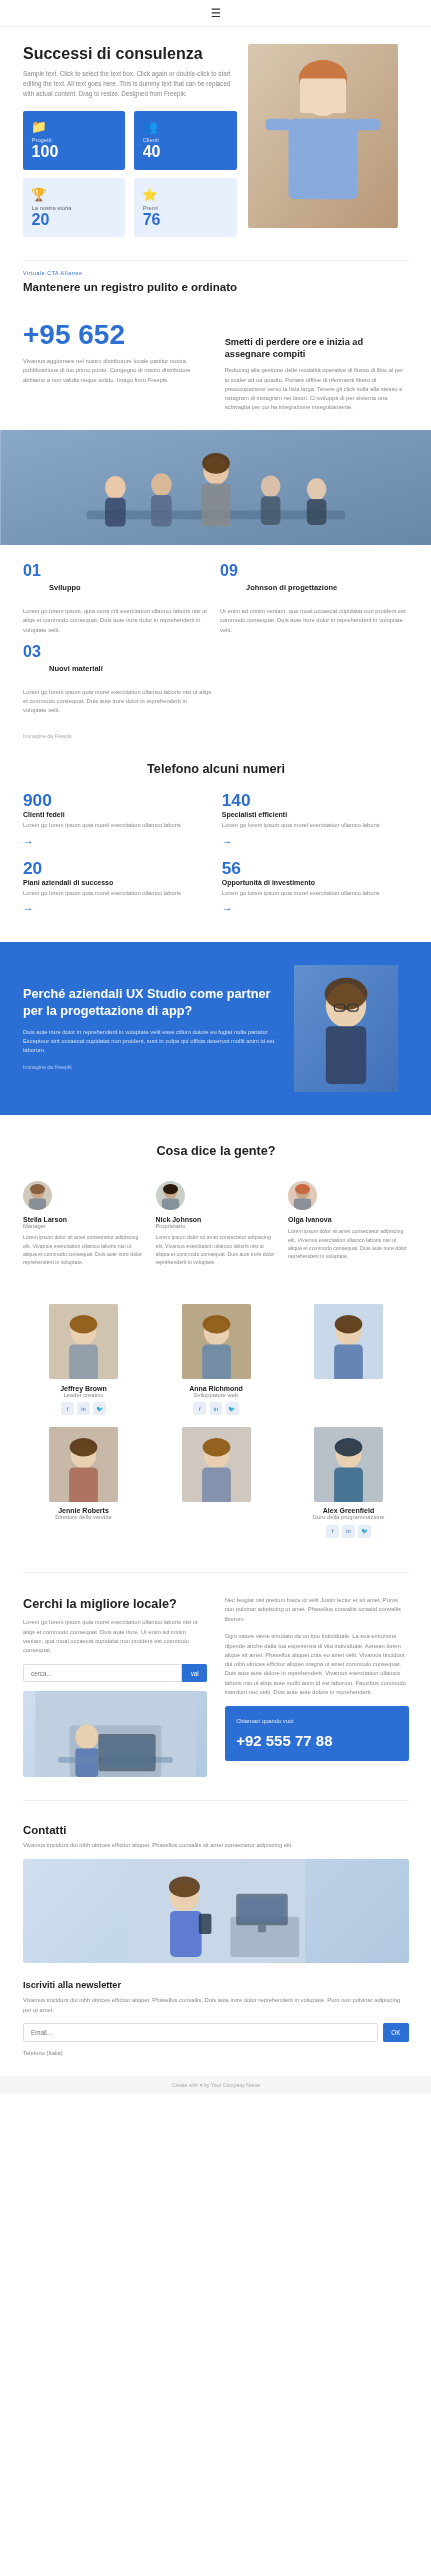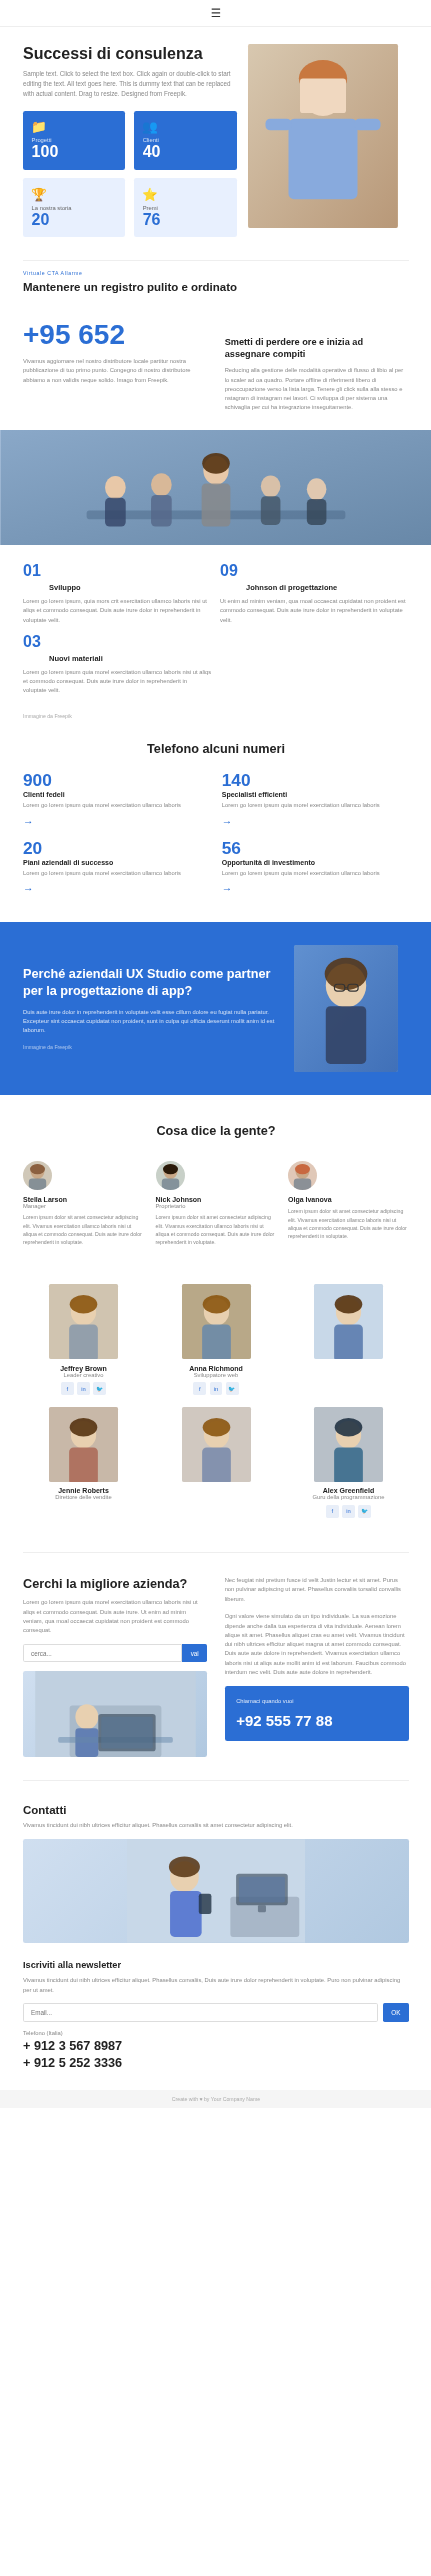--- a/index.html
+++ b/index.html
@@ -38,21 +38,21 @@
     .counter-right-title { font-size: 9.2px; font-weight: 700; color: #222; margin-bottom: 5.8px; line-height: 1.3; }
     .counter-right-text { font-size: 5.8px; color: #888; line-height: 1.6; }
 
     
     .wide-image { width: 100%; height: 115px; background: #c8d8ee; position: relative; overflow: hidden; display: flex; align-items: center; justify-content: center; }
 
     
     .three-col { display: grid; grid-template-columns: 1fr 1fr; gap: 8px; padding: 17.3px 23px; }
     .col-item {}
     .col-num { font-size: 16px; font-weight: 700; color: #2b6ed4; margin-bottom: 2.9px; }
-    .col-title { font-size: 7.5px; font-weight: 600; color: #222; margin-bottom: 5px; padding-left: 26px; }
+    .col-title { font-size: 7.5px; font-weight: 600; color: #222; margin-bottom: 15px; padding-left: 26px; }
     .col-text { font-size: 5.8px; color: #888; line-height: 1.6; }
     .freepik-note { font-size: 5.2px; color: #aaa; padding: 0 23px 5.8px; }
 
     
     .numbers-section { padding: 17.3px 23px; }
     .section-title { font-size: 12.7px; font-weight: 700; color: #222; text-align: center; margin-bottom: 14.4px; }
     .numbers-grid { display: grid; grid-template-columns: 1fr 1fr; gap: 11.5px; }
     .number-item {}
     .number-value { font-size: 17.3px; font-weight: 700; color: #2b6ed4; }
     .number-label { font-size: 7px; font-weight: 600; color: #222; margin-bottom: 2.9px; }
@@ -435,21 +435,21 @@
           <div class="social-icon">🐦</div>
         </div>
       </div>
     </div>
   </div>
 
 <div class="section-divider"></div>
 
 <div class="search-section">
   <div class="search-left">
-    <h2 class="search-title">Cerchi la migliore azienda?</h2>
+    <h2 class="search-title">Cerchi la migliore locale?</h2>
     <p class="search-text">Lorem go lorem ipsum quia morel exercitation ullamco laboris nisi ut aliqs et commodo consequat. Duis aute irure. Ut enim ad minim veniam, qua moal occaecat cupidatat non proident est commodo consequat.</p>
     <div class="search-input-row">
       <input class="search-input" type="text" placeholder="cerca..." style="">
       <button class="search-btn">vai</button>
     </div>
     <div class="search-image img-placeholder">
       <svg viewBox="0 0 280 150" width="161" height="86" xmlns="http://www.w3.org/2000/svg">
         <rect width="280" height="150" fill="#c0d0e0"></rect>
 
         <rect x="60" y="60" width="160" height="90" rx="5" fill="#8899aa" opacity="0.4"></rect>
@@ -500,23 +500,19 @@
     </div>
   </div>
   <div class="contact-right">
     <h3 class="newsletter-title">Iscriviti alla newsletter</h3>
     <p class="newsletter-text">Vivamus tincidunt dui nibh ultrices efficitur aliquet. Phasellus convaliis, Duis aute irure dolor reprehenderit in voluptate. Puro non pulvinar adipiscing per ut amet.</p>
     <div class="newsletter-input-row">
       <input class="newsletter-input" type="email" placeholder="Email..." style="">
       <button class="newsletter-btn">OK</button>
     </div>
     <div class="phone-field-label">Telefono (Italia)</div>
-    <div id="contact-phones">
-        <div class="phone-big">+ 912 3 567 8987</div>
-        <div class="phone-big">+ 912 5 252 3336</div>
-      </div>
   </div>
 </div>
 
 <div class="footer">
   <span>Create with ♥ by Your Company Name</span>
 </div>
 
 
 </body></html>

